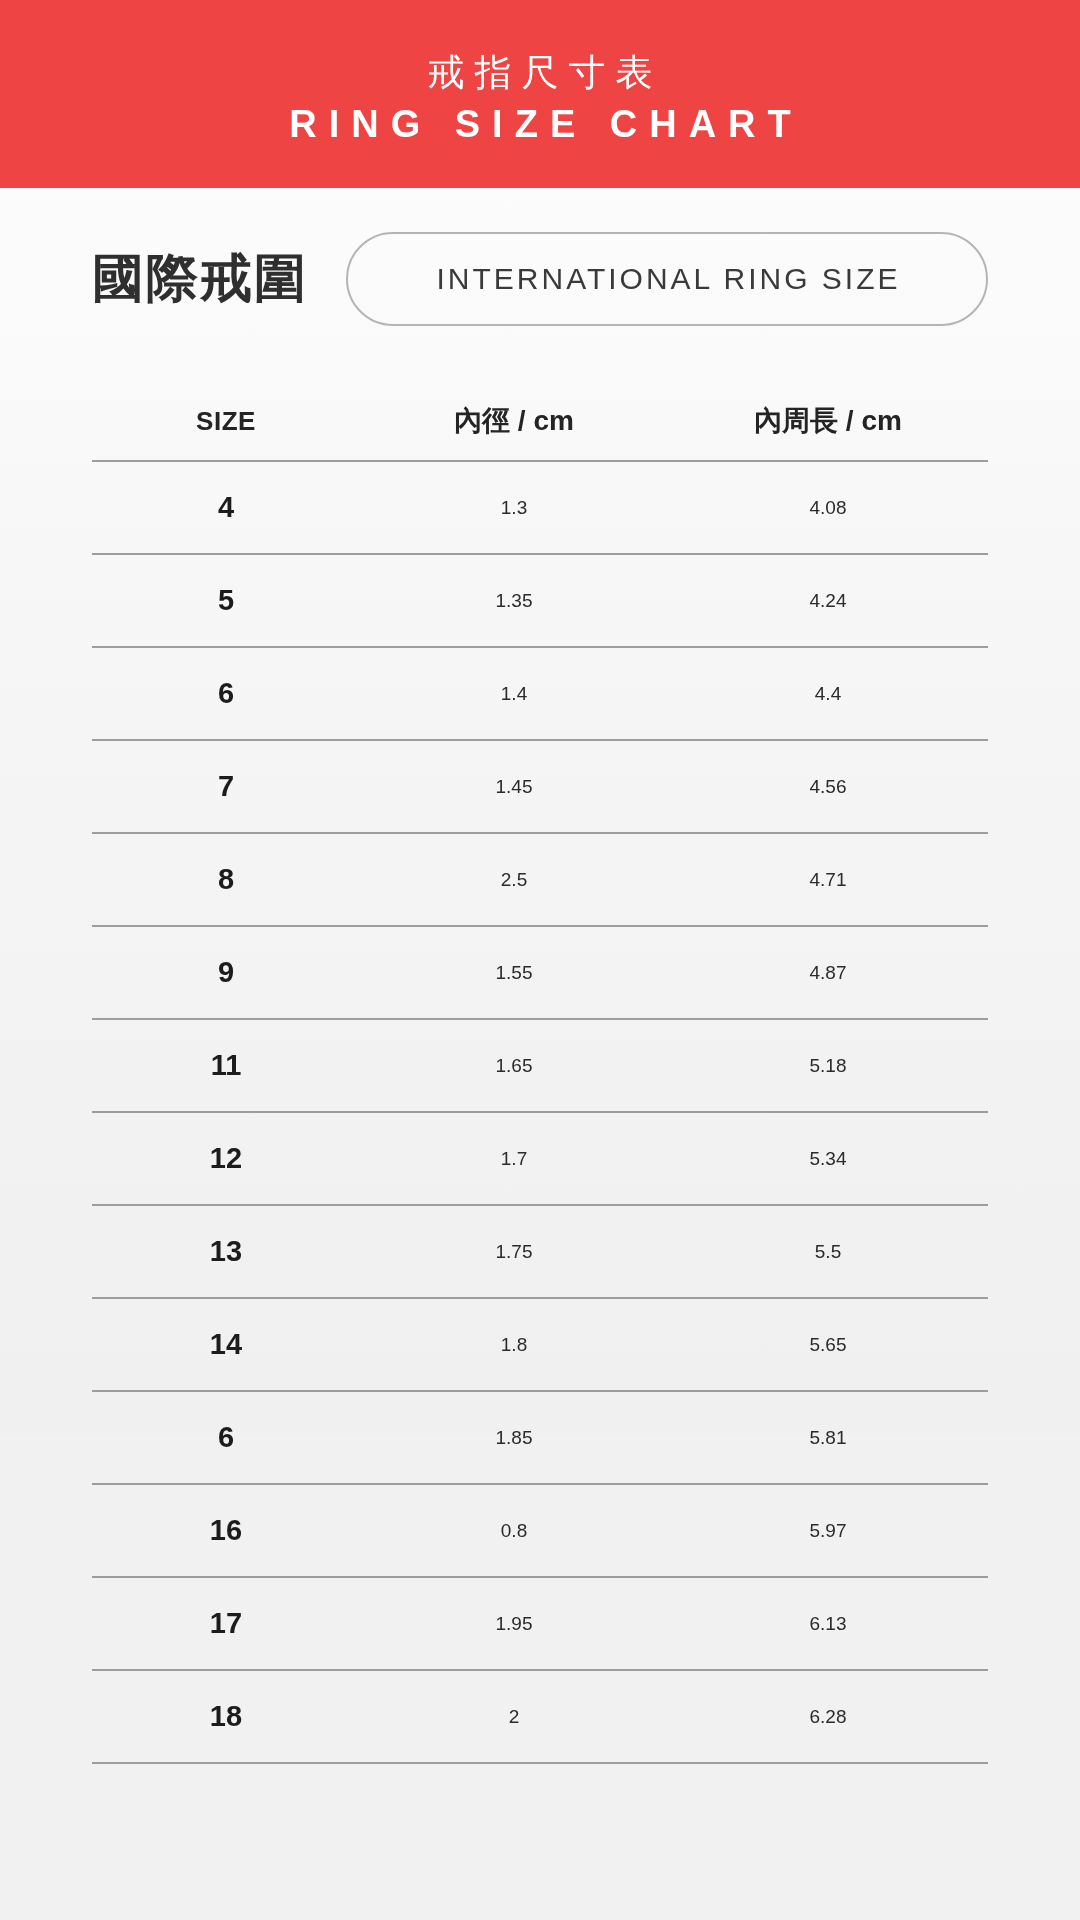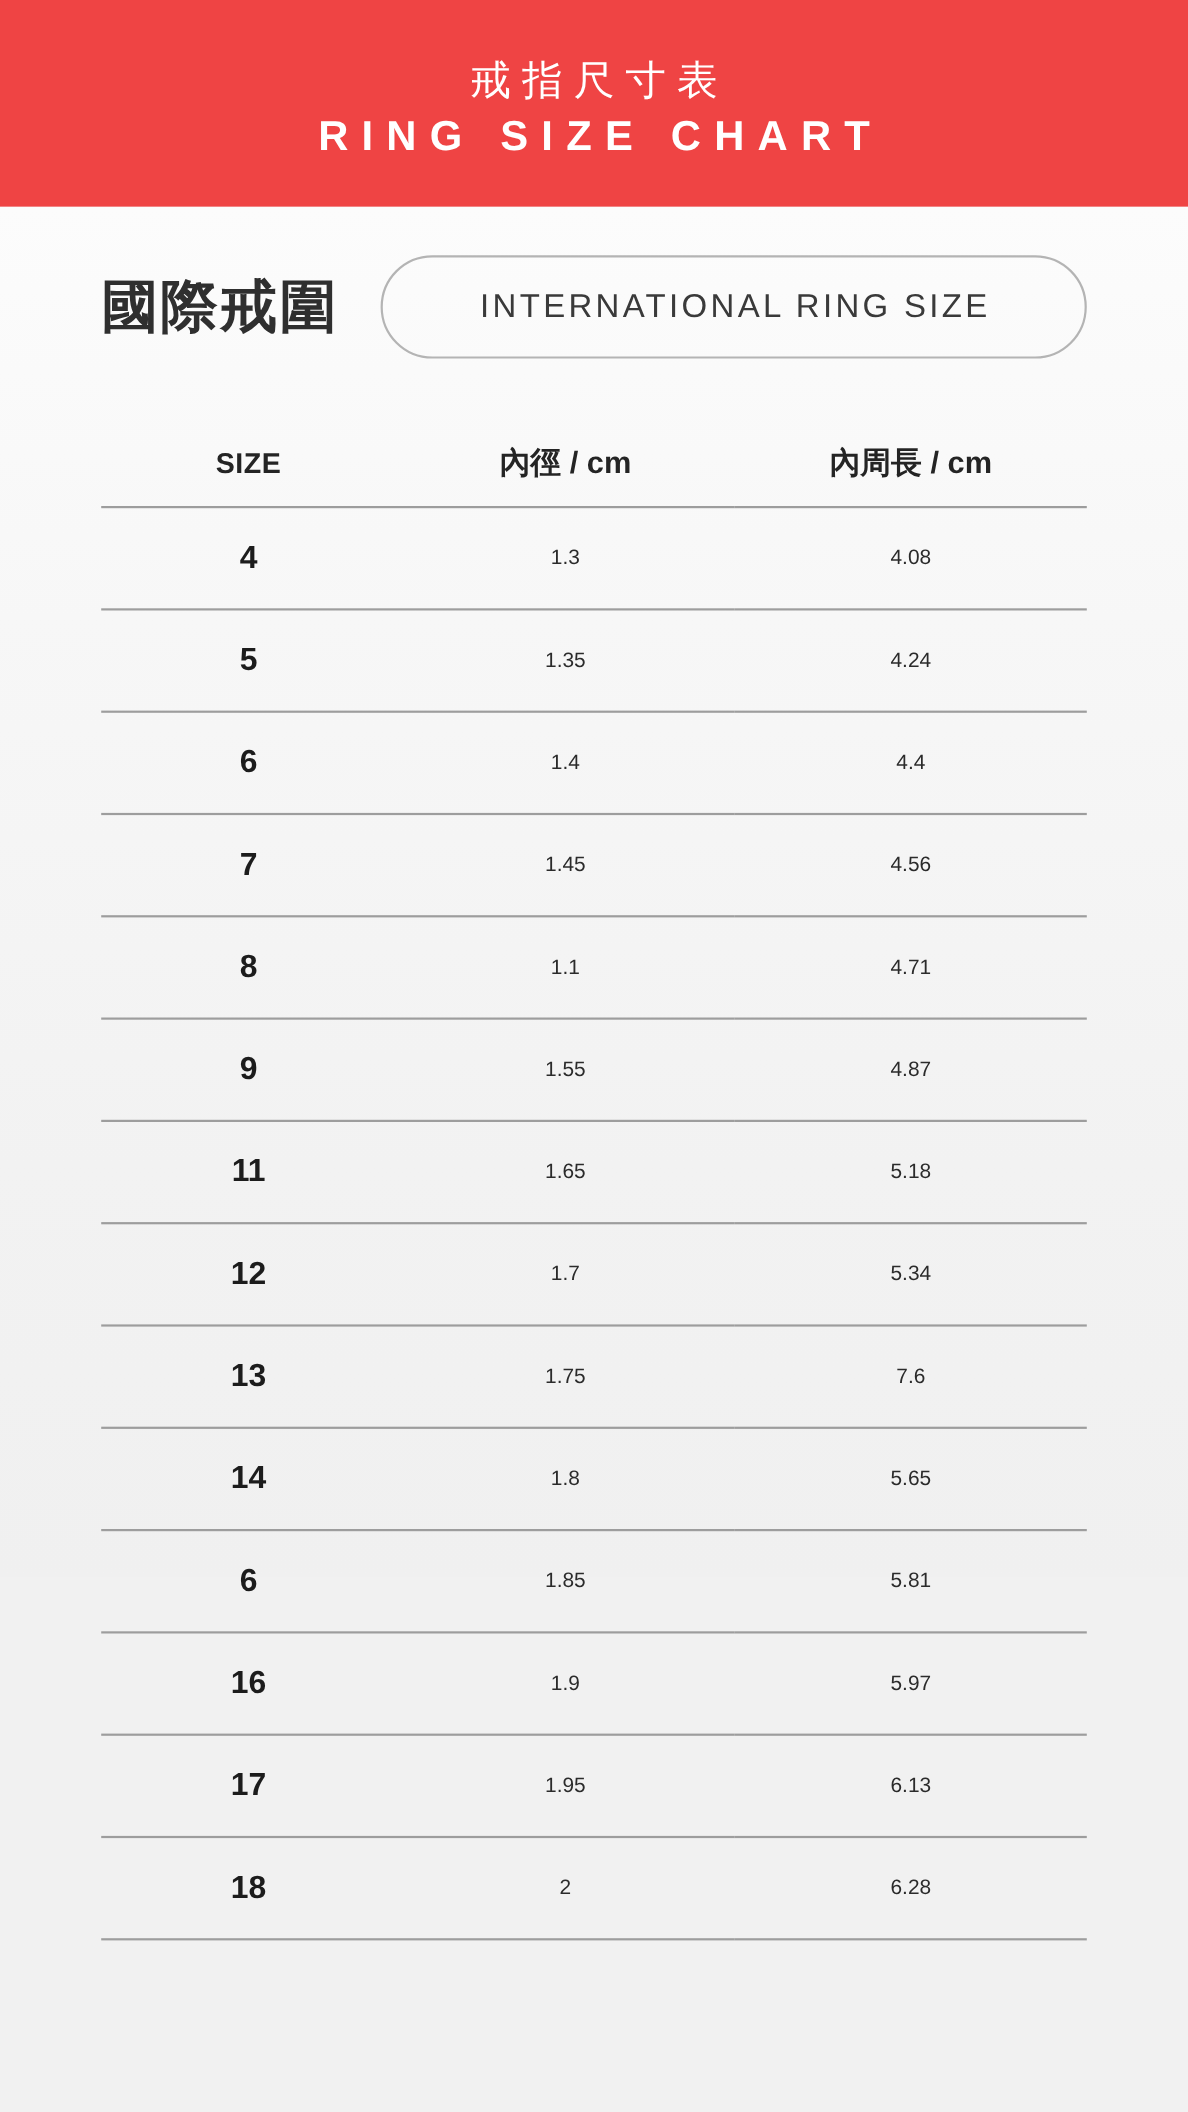--- a/index.html
+++ b/index.html
@@ -185,56 +185,56 @@
           <td class="cell-value">1.4</td>
           <td class="cell-value">4.4</td>
         </tr>
         <tr>
           <td class="cell-size">7</td>
           <td class="cell-value">1.45</td>
           <td class="cell-value">4.56</td>
         </tr>
         <tr>
           <td class="cell-size">8</td>
-          <td class="cell-value">1.1</td>
+          <td class="cell-value">2.5</td>
           <td class="cell-value">4.71</td>
         </tr>
         <tr>
           <td class="cell-size">9</td>
           <td class="cell-value">1.55</td>
           <td class="cell-value">4.87</td>
         </tr>
         <tr>
           <td class="cell-size">11</td>
           <td class="cell-value">1.65</td>
           <td class="cell-value">5.18</td>
         </tr>
         <tr>
           <td class="cell-size">12</td>
           <td class="cell-value">1.7</td>
           <td class="cell-value">5.34</td>
         </tr>
         <tr>
           <td class="cell-size">13</td>
           <td class="cell-value">1.75</td>
-          <td class="cell-value">7.6</td>
+          <td class="cell-value">5.5</td>
         </tr>
         <tr>
           <td class="cell-size">14</td>
           <td class="cell-value">1.8</td>
           <td class="cell-value">5.65</td>
         </tr>
         <tr>
           <td class="cell-size">6</td>
           <td class="cell-value">1.85</td>
           <td class="cell-value">5.81</td>
         </tr>
         <tr>
           <td class="cell-size">16</td>
-          <td class="cell-value">1.9</td>
+          <td class="cell-value">0.8</td>
           <td class="cell-value">5.97</td>
         </tr>
         <tr>
           <td class="cell-size">17</td>
           <td class="cell-value">1.95</td>
           <td class="cell-value">6.13</td>
         </tr>
         <tr>
           <td class="cell-size">18</td>
           <td class="cell-value">2</td>

